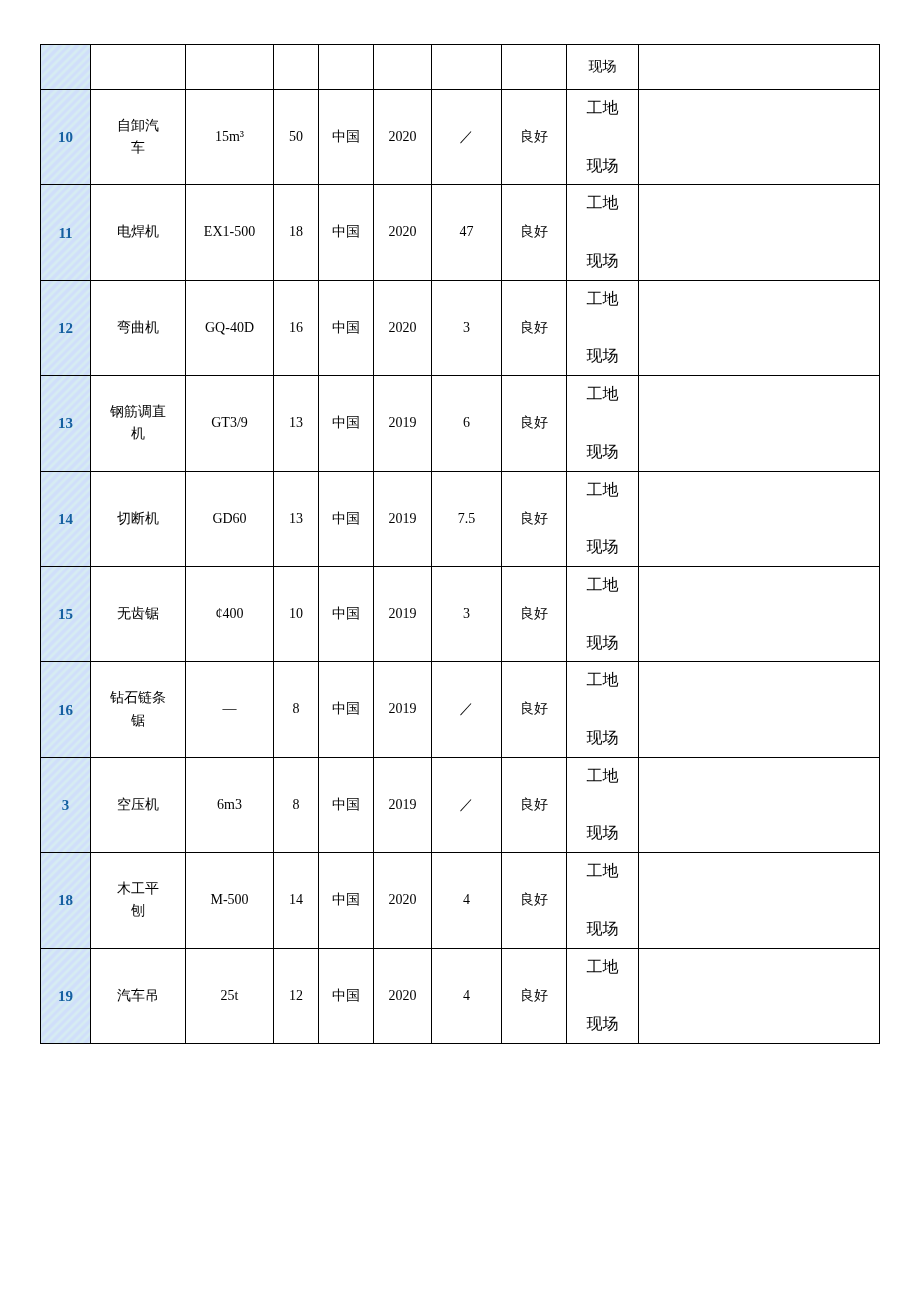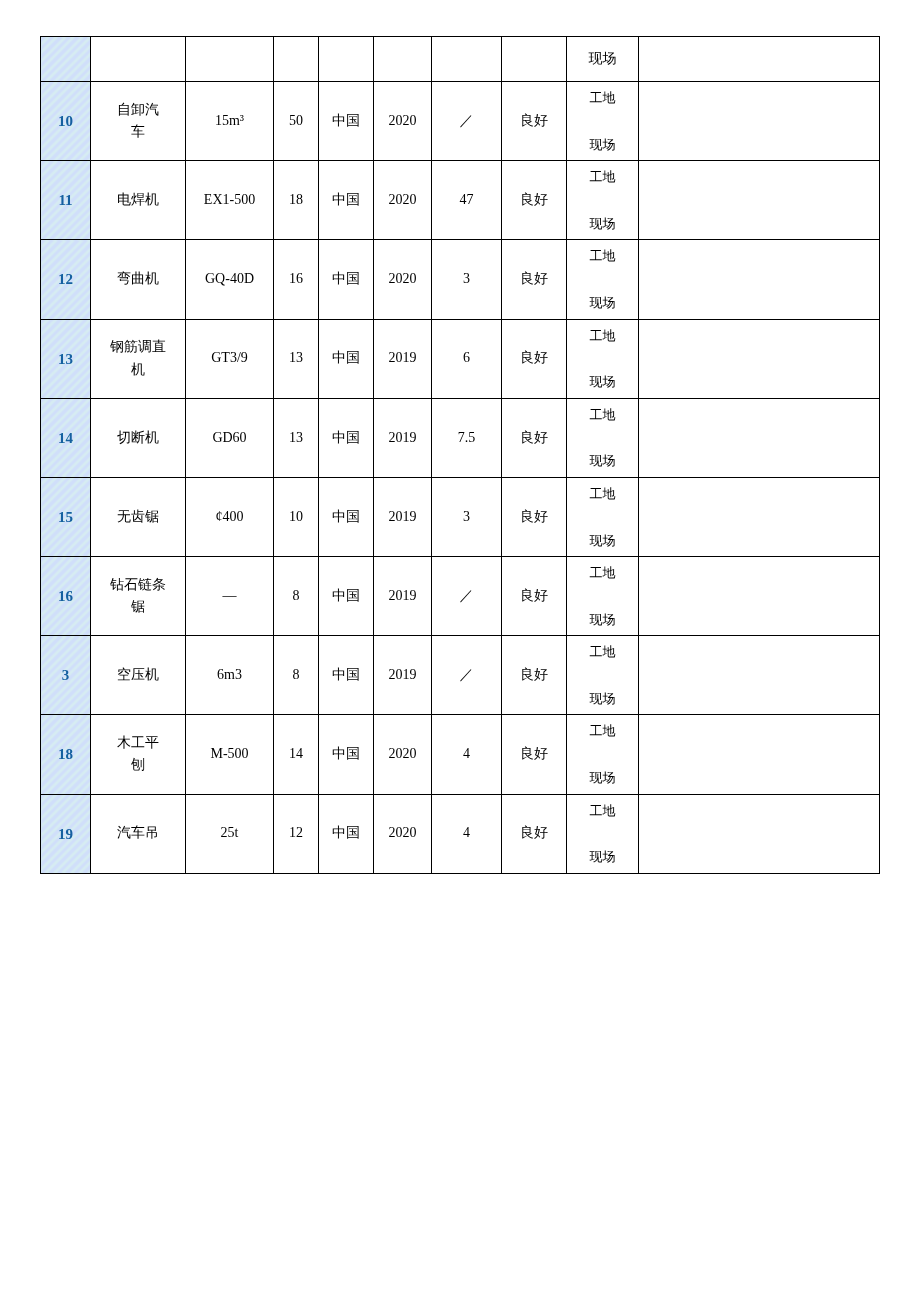--- a/index.html
+++ b/index.html
@@ -11,36 +11,36 @@
       background: #fff;
       font-family: "SimSun", "宋体", serif;
       font-size: 14px;
       color: #000;
       width: 920px;
       min-height: 1301px;
       padding: 20px 40px;
     }
     .table-container {
       width: 100%;
-      margin-top: 16px;
+      margin-top: 24px;
     }
     table {
       width: 100%;
       border-collapse: collapse;
       table-layout: fixed;
     }
     td {
       border: 1px solid #000;
       text-align: center;
       vertical-align: middle;
       padding: 4px 2px;
       line-height: 1.6;
     }
     .location-cell {
-      font-size: 13px;
+      font-size: 16px;
       line-height: 1.8;
     }
 
     
     .num-cell-bg {
       background-image: repeating-linear-gradient(
         135deg,
         rgba(100, 149, 237, 0.3) 0px,
         rgba(100, 149, 237, 0.3) 3px,
         rgba(173, 216, 230, 0.5) 3px,

